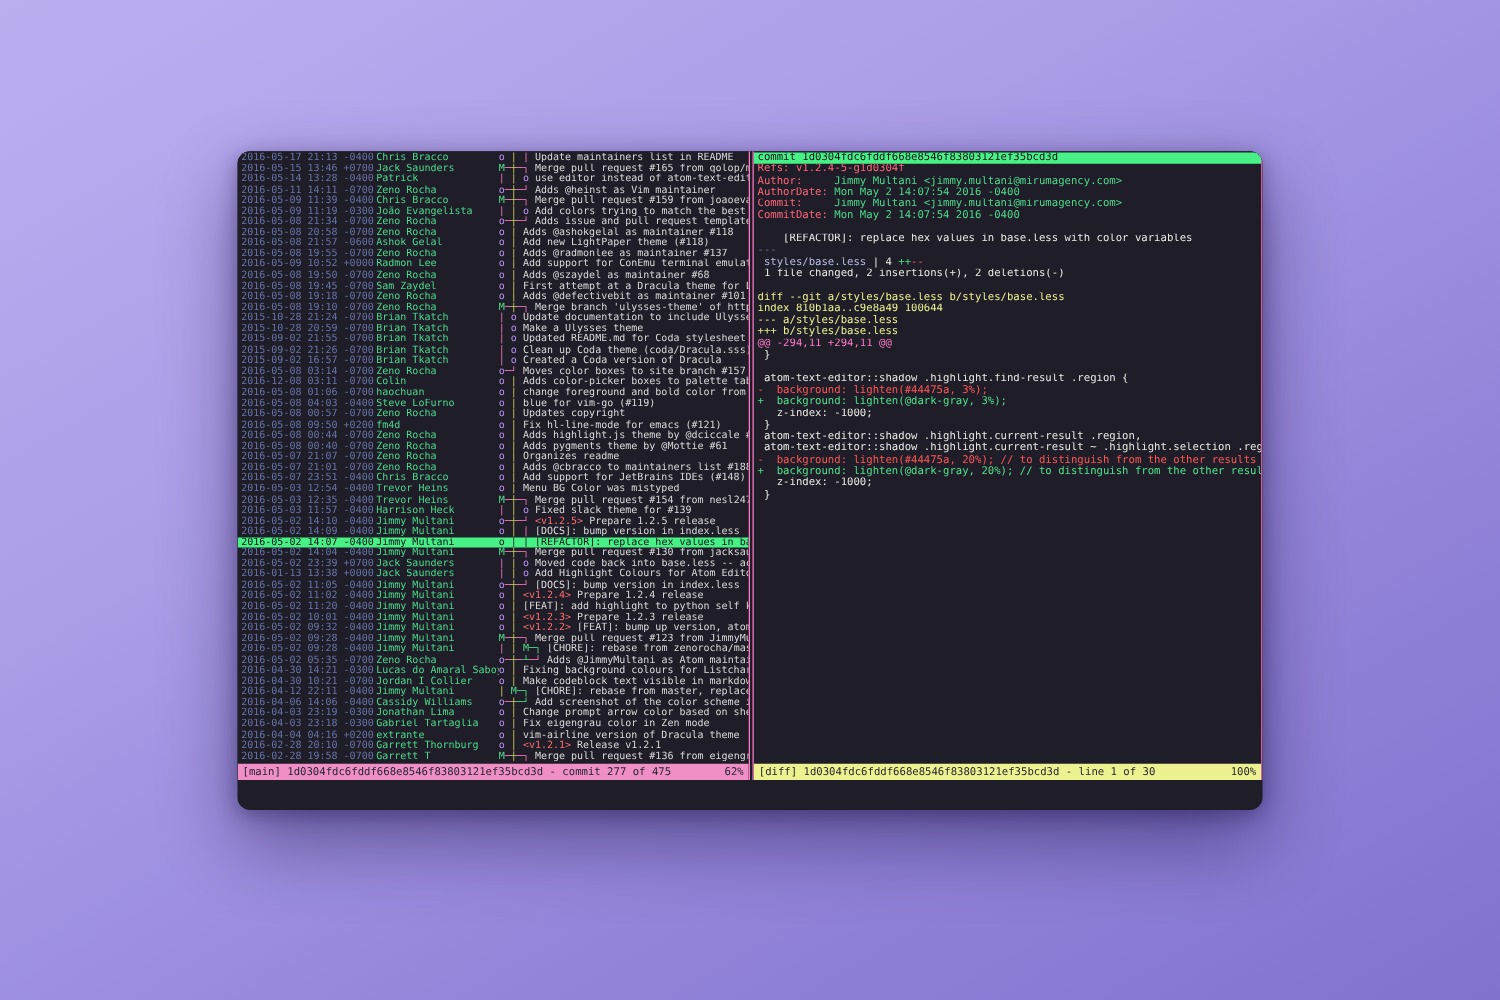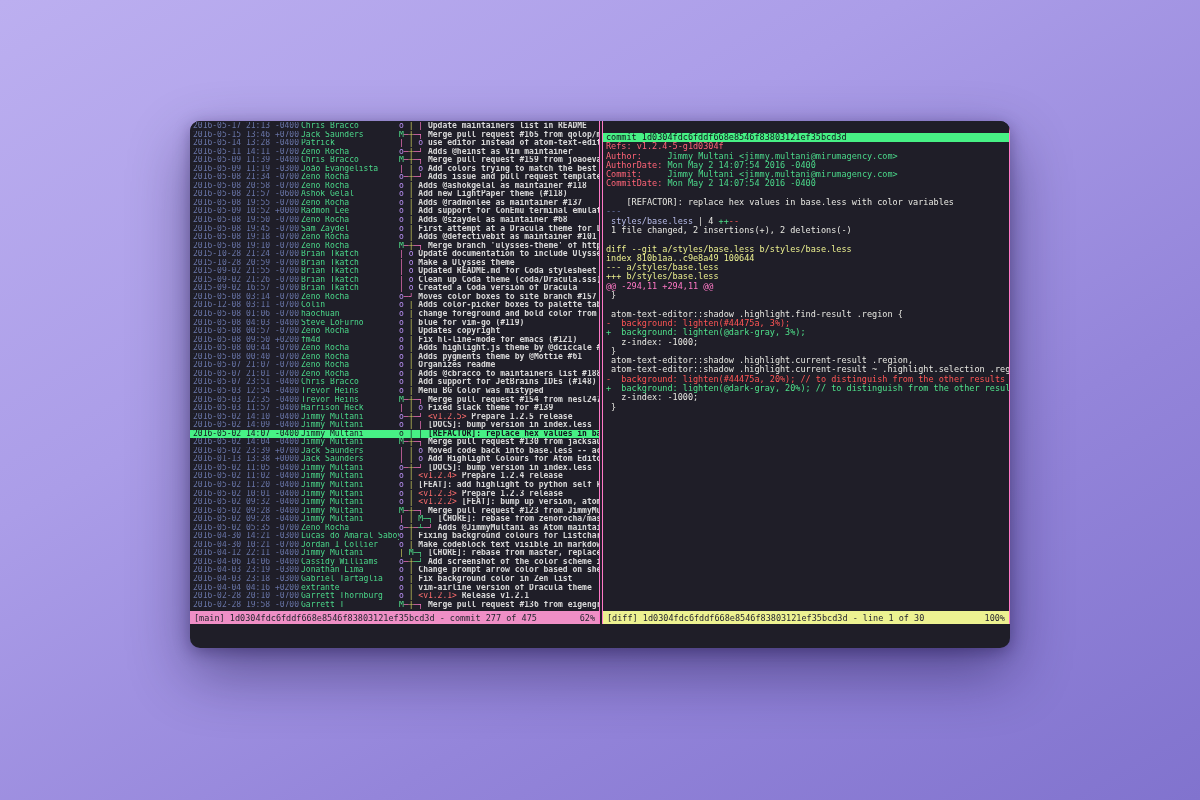--- a/index.html
+++ b/index.html
@@ -31,25 +31,25 @@
   .gapcol{width:2px;background:#1f1e28;}
   .pane.right{flex:1;border-left:1px solid #ff79c6;border-right:1px solid #ff79c6;}
   .list{flex:1;overflow:hidden;padding-top:1px;}
   .row{
     height:8.55px;line-height:8.55px;font-size:8px;white-space:pre;overflow:hidden;
     padding-left:3px;
   }
   .row .d{display:inline-block;width:108px;color:#6874a6;white-space:pre;overflow:hidden;vertical-align:top;}
   .row .a{display:inline-block;width:98px;color:#4bd88a;white-space:pre;overflow:hidden;vertical-align:top;}
   .row .g{white-space:pre;}
-  .row .m{color:#d9d9d9;font-weight:bold;}
+  .row .m{color:#d9d9d9;}
   .row .tag{color:#ff6e6e;}
   .row.sel{background:#47f185;}
   .row.sel span{color:#11121c !important;}
-  .difflines{flex:1;overflow:hidden;padding-top:12px;}
+  .difflines{flex:1;overflow:hidden;padding-top:1px;}
   .dl{height:9.3px;line-height:9.3px;font-size:8.5px;white-space:pre;overflow:hidden;padding-left:3px;}
   .dl.hdr{background:#47f185;color:#11121c;}
   .dl.ref{color:#ff6477;}
   .dl .lbl{color:#ff6477;}
   .dl .val{color:#4bd88a;}
   .dl.ctx{color:#e8e8e2;}
   .dl.del{color:#ff5555;}
   .dl.add{color:#4fe08a;}
   .dl.meta{color:#ecf08f;}
   .dl.chunk{color:#ff79c6;}
@@ -117,21 +117,21 @@
           <div class="row"><span class="d">2016-05-02 10:01 -0400</span><span class="a">Jimmy Multani</span><span class="g"><span style="color: rgb(189, 147, 249);">o</span>&nbsp;<span style="color: rgb(207, 208, 94);">│</span>&nbsp;</span><span class="tag">&lt;v1.2.3&gt;</span><span class="m"> Prepare 1.2.3 release</span></div>
           <div class="row"><span class="d">2016-05-02 09:32 -0400</span><span class="a">Jimmy Multani</span><span class="g"><span style="color: rgb(189, 147, 249);">o</span>&nbsp;<span style="color: rgb(207, 208, 94);">│</span>&nbsp;</span><span class="tag">&lt;v1.2.2&gt;</span><span class="m"> [FEAT]: bump up version, atom theme now f</span></div>
           <div class="row"><span class="d">2016-05-02 09:28 -0400</span><span class="a">Jimmy Multani</span><span class="g"><span style="color: rgb(79, 224, 138);">M</span><span style="color: rgb(255, 121, 198);">─</span><span style="color: rgb(207, 208, 94);">┼</span><span style="color: rgb(255, 121, 198);">─</span><span style="color: rgb(255, 121, 198);">┐</span>&nbsp;</span><span class="m">Merge pull request #123 from JimmyMultani/master</span></div>
           <div class="row"><span class="d">2016-05-02 09:28 -0400</span><span class="a">Jimmy Multani</span><span class="g"><span style="color: rgb(255, 121, 198);">│</span>&nbsp;<span style="color: rgb(207, 208, 94);">│</span>&nbsp;<span style="color: rgb(79, 224, 138);">M</span><span style="color: rgb(79, 224, 138);">─</span><span style="color: rgb(79, 224, 138);">┐</span>&nbsp;</span><span class="m">[CHORE]: rebase from zenorocha/master, replace</span></div>
           <div class="row"><span class="d">2016-05-02 05:35 -0700</span><span class="a">Zeno Rocha</span><span class="g"><span style="color: rgb(189, 147, 249);">o</span><span style="color: rgb(255, 121, 198);">─</span><span style="color: rgb(207, 208, 94);">┼</span><span style="color: rgb(255, 121, 198);">─</span><span style="color: rgb(79, 224, 138);">┴</span><span style="color: rgb(255, 121, 198);">─</span><span style="color: rgb(255, 121, 198);">┘</span>&nbsp;</span><span class="m">Adds @JimmyMultani as Atom maintainer</span></div>
           <div class="row"><span class="d">2016-04-30 14:21 -0300</span><span class="a">Lucas do Amaral Saboya</span><span class="g"><span style="color: rgb(189, 147, 249);">o</span>&nbsp;<span style="color: rgb(207, 208, 94);">│</span>&nbsp;</span><span class="m">Fixing background colours for Listchars (#151)</span></div>
           <div class="row"><span class="d">2016-04-30 10:21 -0700</span><span class="a">Jordan I Collier</span><span class="g"><span style="color: rgb(189, 147, 249);">o</span>&nbsp;<span style="color: rgb(207, 208, 94);">│</span>&nbsp;</span><span class="m">Make codeblock text visible in markdown preview</span></div>
           <div class="row"><span class="d">2016-04-12 22:11 -0400</span><span class="a">Jimmy Multani</span><span class="g"><span style="color: rgb(207, 208, 94);">│</span>&nbsp;<span style="color: rgb(79, 224, 138);">M</span><span style="color: rgb(79, 224, 138);">─</span><span style="color: rgb(79, 224, 138);">┐</span>&nbsp;</span><span class="m">[CHORE]: rebase from master, replace hex value</span></div>
           <div class="row"><span class="d">2016-04-06 14:06 -0400</span><span class="a">Cassidy Williams</span><span class="g"><span style="color: rgb(189, 147, 249);">o</span><span style="color: rgb(255, 121, 198);">─</span><span style="color: rgb(207, 208, 94);">┼</span><span style="color: rgb(79, 224, 138);">─</span><span style="color: rgb(79, 224, 138);">┘</span>&nbsp;</span><span class="m">Add screenshot of the color scheme in action</span></div>
           <div class="row"><span class="d">2016-04-03 23:19 -0300</span><span class="a">Jonathan Lima</span><span class="g"><span style="color: rgb(189, 147, 249);">o</span>&nbsp;<span style="color: rgb(207, 208, 94);">│</span>&nbsp;</span><span class="m">Change prompt arrow color based on shell exit co</span></div>
-          <div class="row"><span class="d">2016-04-03 23:18 -0300</span><span class="a">Gabriel Tartaglia</span><span class="g"><span style="color: rgb(189, 147, 249);">o</span>&nbsp;<span style="color: rgb(207, 208, 94);">│</span>&nbsp;</span><span class="m">Fix background color in Zen list</span></div>
+          <div class="row"><span class="d">2016-04-03 23:18 -0300</span><span class="a">Gabriel Tartaglia</span><span class="g"><span style="color: rgb(189, 147, 249);">o</span>&nbsp;<span style="color: rgb(207, 208, 94);">│</span>&nbsp;</span><span class="m">Fix eigengrau color in Zen mode</span></div>
           <div class="row"><span class="d">2016-04-04 04:16 +0200</span><span class="a">extrante</span><span class="g"><span style="color: rgb(189, 147, 249);">o</span>&nbsp;<span style="color: rgb(207, 208, 94);">│</span>&nbsp;</span><span class="m">vim-airline version of Dracula theme</span></div>
           <div class="row"><span class="d">2016-02-28 20:10 -0700</span><span class="a">Garrett Thornburg</span><span class="g"><span style="color: rgb(189, 147, 249);">o</span>&nbsp;<span style="color: rgb(207, 208, 94);">│</span>&nbsp;</span><span class="tag">&lt;v1.2.1&gt;</span><span class="m"> Release v1.2.1</span></div>
           <div class="row"><span class="d">2016-02-28 19:58 -0700</span><span class="a">Garrett T</span><span class="g"><span style="color: rgb(79, 224, 138);">M</span><span style="color: rgb(255, 121, 198);">─</span><span style="color: rgb(207, 208, 94);">┼</span><span style="color: rgb(255, 121, 198);">─</span><span style="color: rgb(255, 121, 198);">┐</span>&nbsp;</span><span class="m">Merge pull request #136 from eigengrau/master</span></div>
         </div>
       <div class="statusbar pink">
         <span>[main] 1d0304fdc6fddf668e8546f83803121ef35bcd3d - commit 277 of 475</span>
         <span>62%</span>
       </div>
     </div>
     <div class="gapcol"></div>

